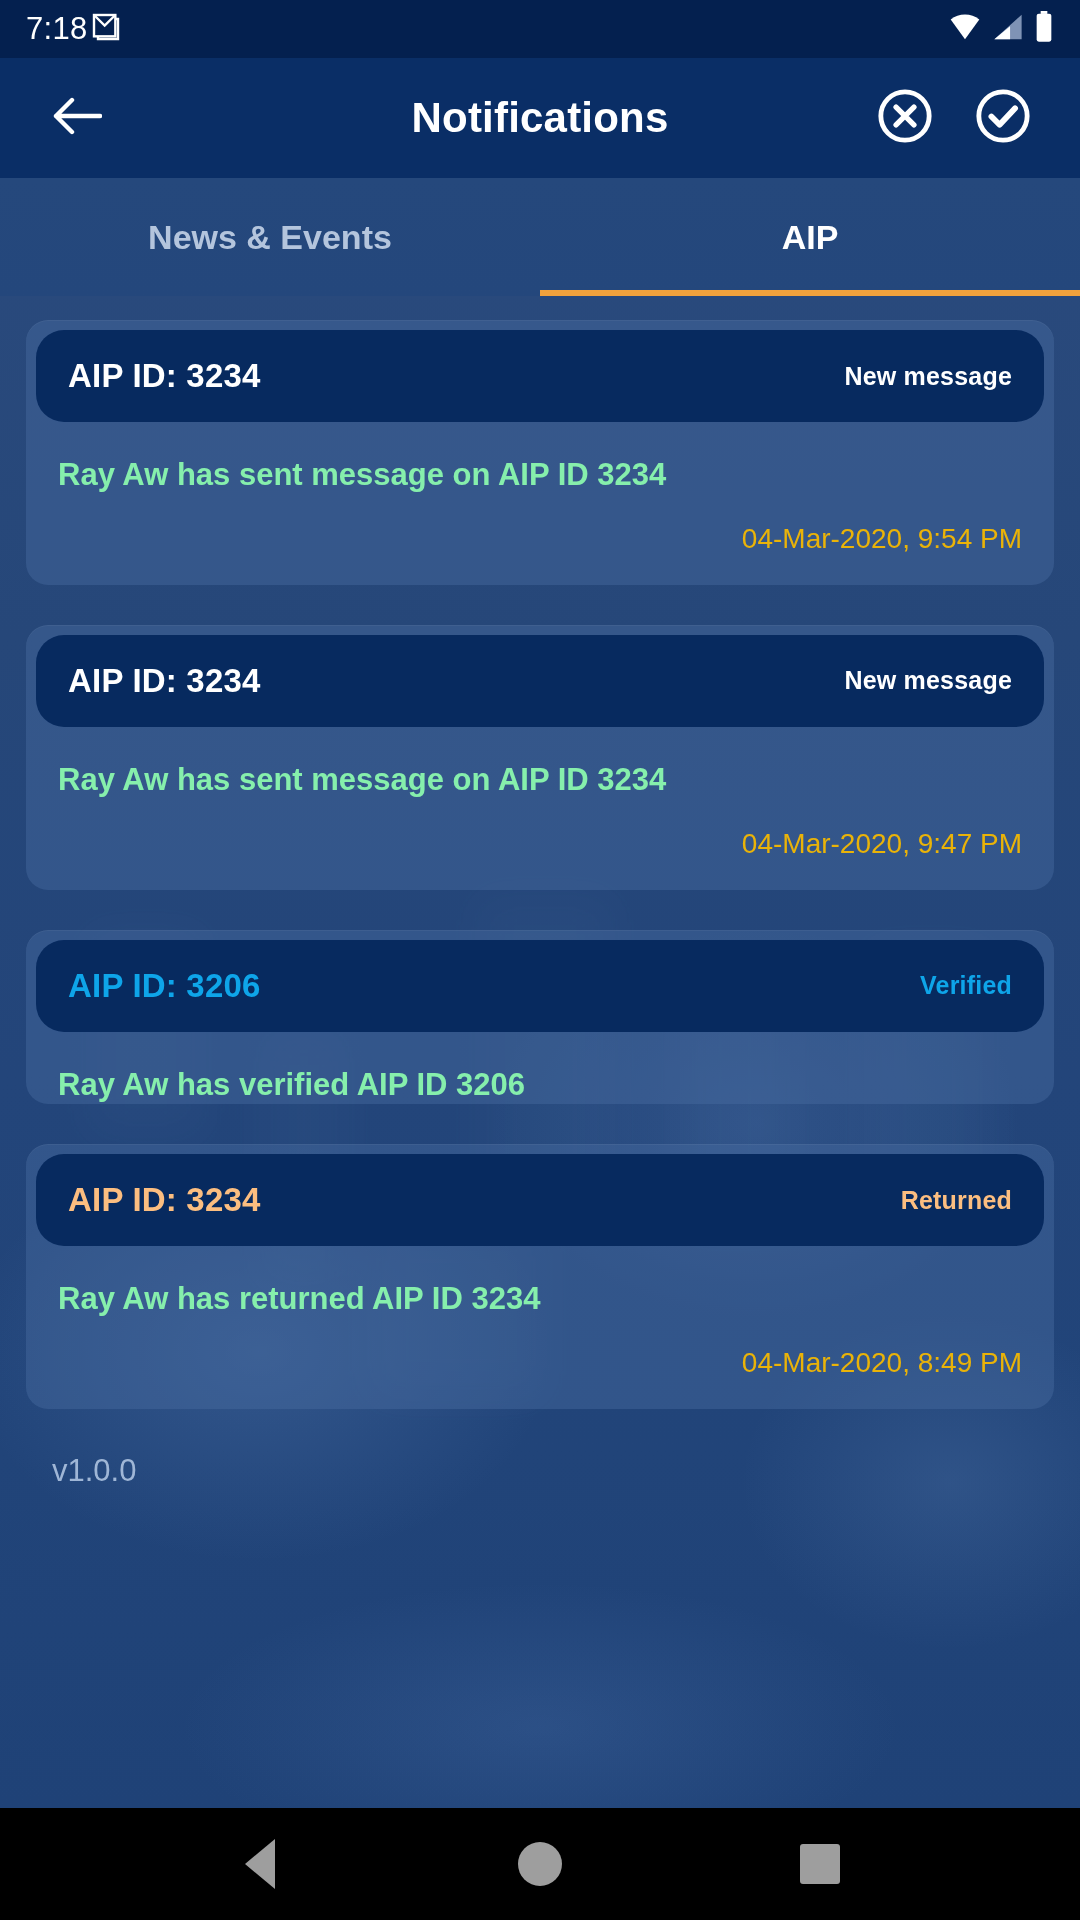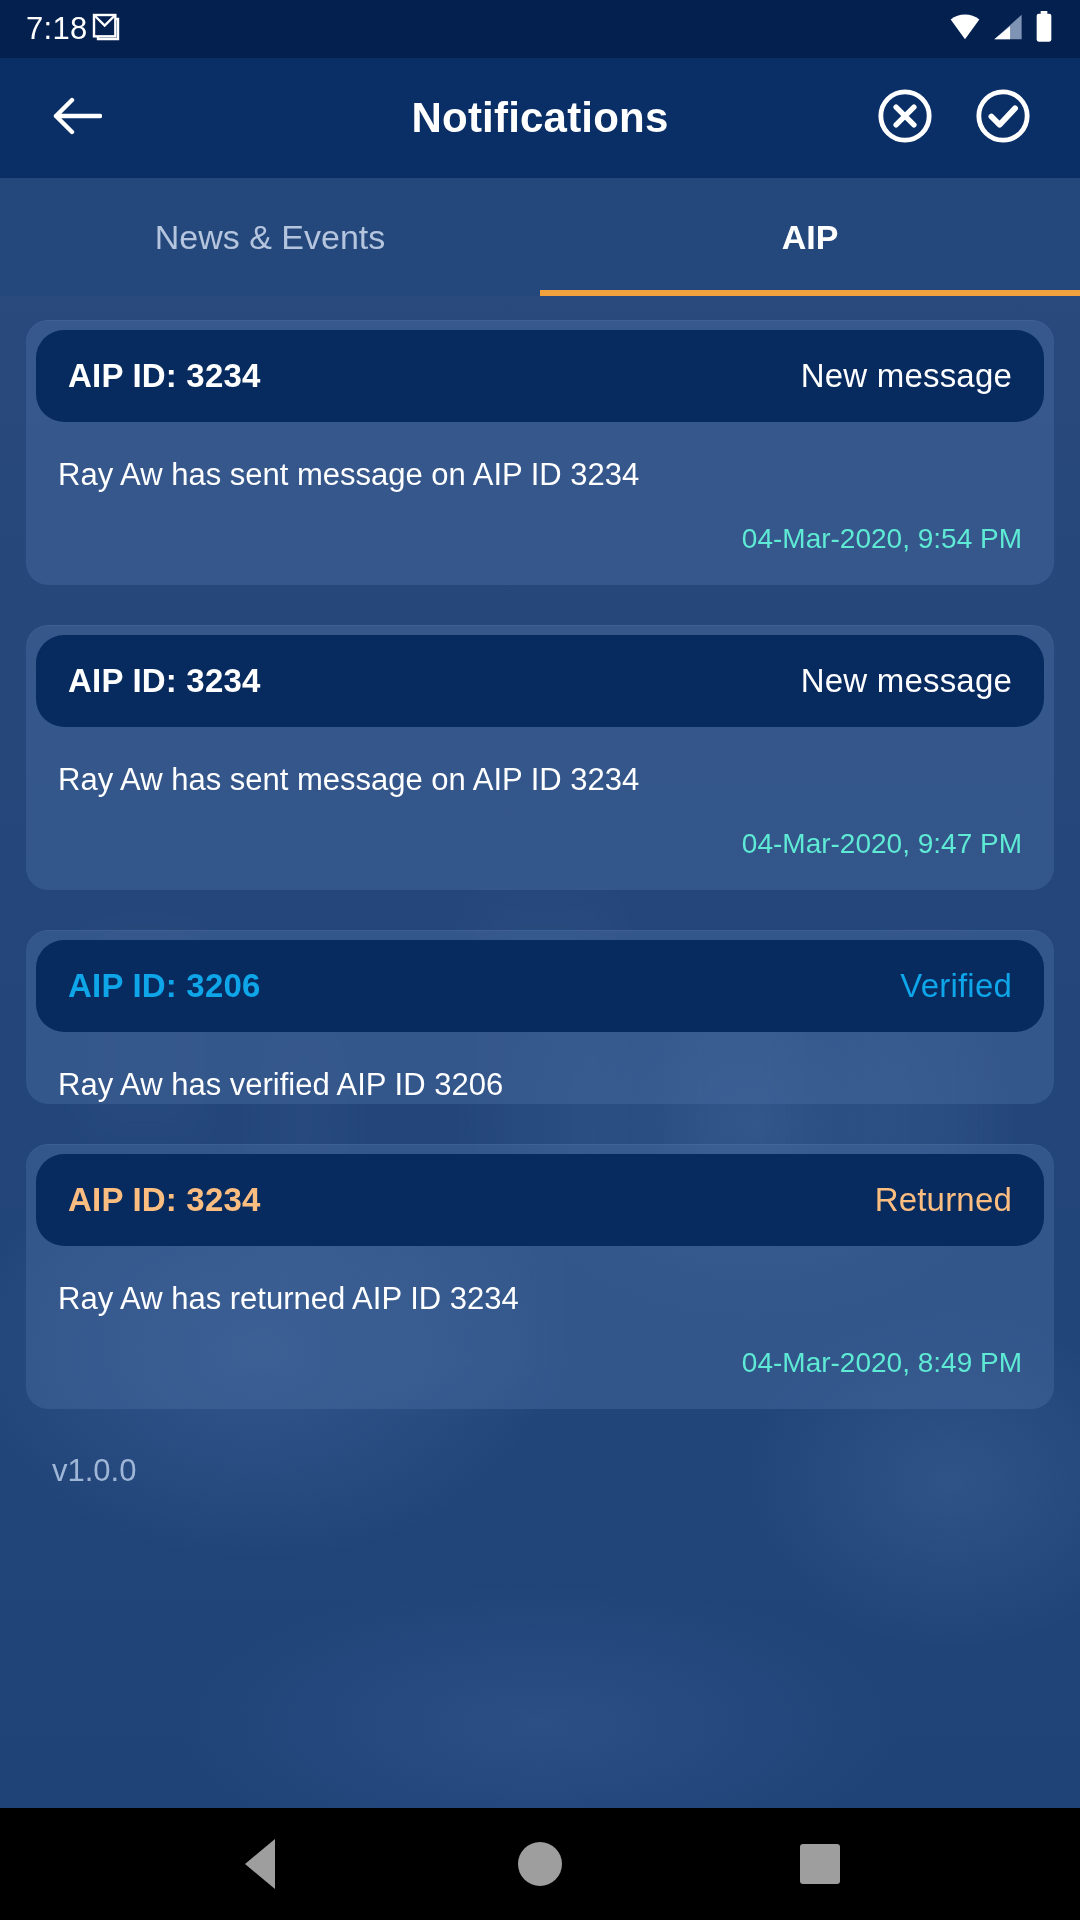--- a/index.html
+++ b/index.html
@@ -83,21 +83,21 @@
     height:118px;
     display:flex;
     background:linear-gradient(180deg,#25487c,#24477c);
   }
   .tab {
     flex:1 1 50%;
     display:flex; align-items:center; justify-content:center;
     position:relative;
     font-size:34px;
   }
-  .tab.inactive { color:#b4c5dd; font-weight:400; }
+  .tab.inactive { color:#b4c5dd; font-weight:700; }
   .tab.active { color:#ffffff; font-weight:700; }
   .tab-indicator {
     position:absolute; left:0; right:0; bottom:0;
     height:6px; background:#f2a23c;
   }
 
   
   .list {
     position:relative; z-index:3;
     padding:24px 26px 0 26px;
@@ -112,33 +112,33 @@
   }
   .card-header {
     background:#072a5f;
     border-radius:28px;
     margin:10px 10px 0 10px;
     height:92px;
     display:flex; align-items:center;
     padding:0 32px;
   }
   .card-id { font-size:33px; font-weight:700; letter-spacing:.2px; }
-  .card-status { margin-left:auto; font-size:33px; font-weight:400; letter-spacing:.2px; }
+  .card-status { margin-left:auto; font-size:25px; font-weight:700; letter-spacing:.2px; }
   .st-default { color:#ffffff; }
   .st-verified { color:#0ea5e9; }
   .st-returned { color:#fcbe80; }
   .card-body {
     padding:34px 32px 0 32px;
-    font-size:31px; color:#ffffff; font-weight:400;
+    font-size:31px; color:#86efac; font-weight:700;
     line-height:1.25;
   }
   .card-time {
     padding:28px 32px 30px 32px;
     text-align:right;
-    font-size:28px; color:#5eead4; font-weight:400;
+    font-size:28px; color:#eab308; font-weight:400;
   }
 
   
   .version {
     position:relative; z-index:3;
     padding:44px 0 0 52px;
     font-size:31px; color:#9fb6d6;
   }
 
   

